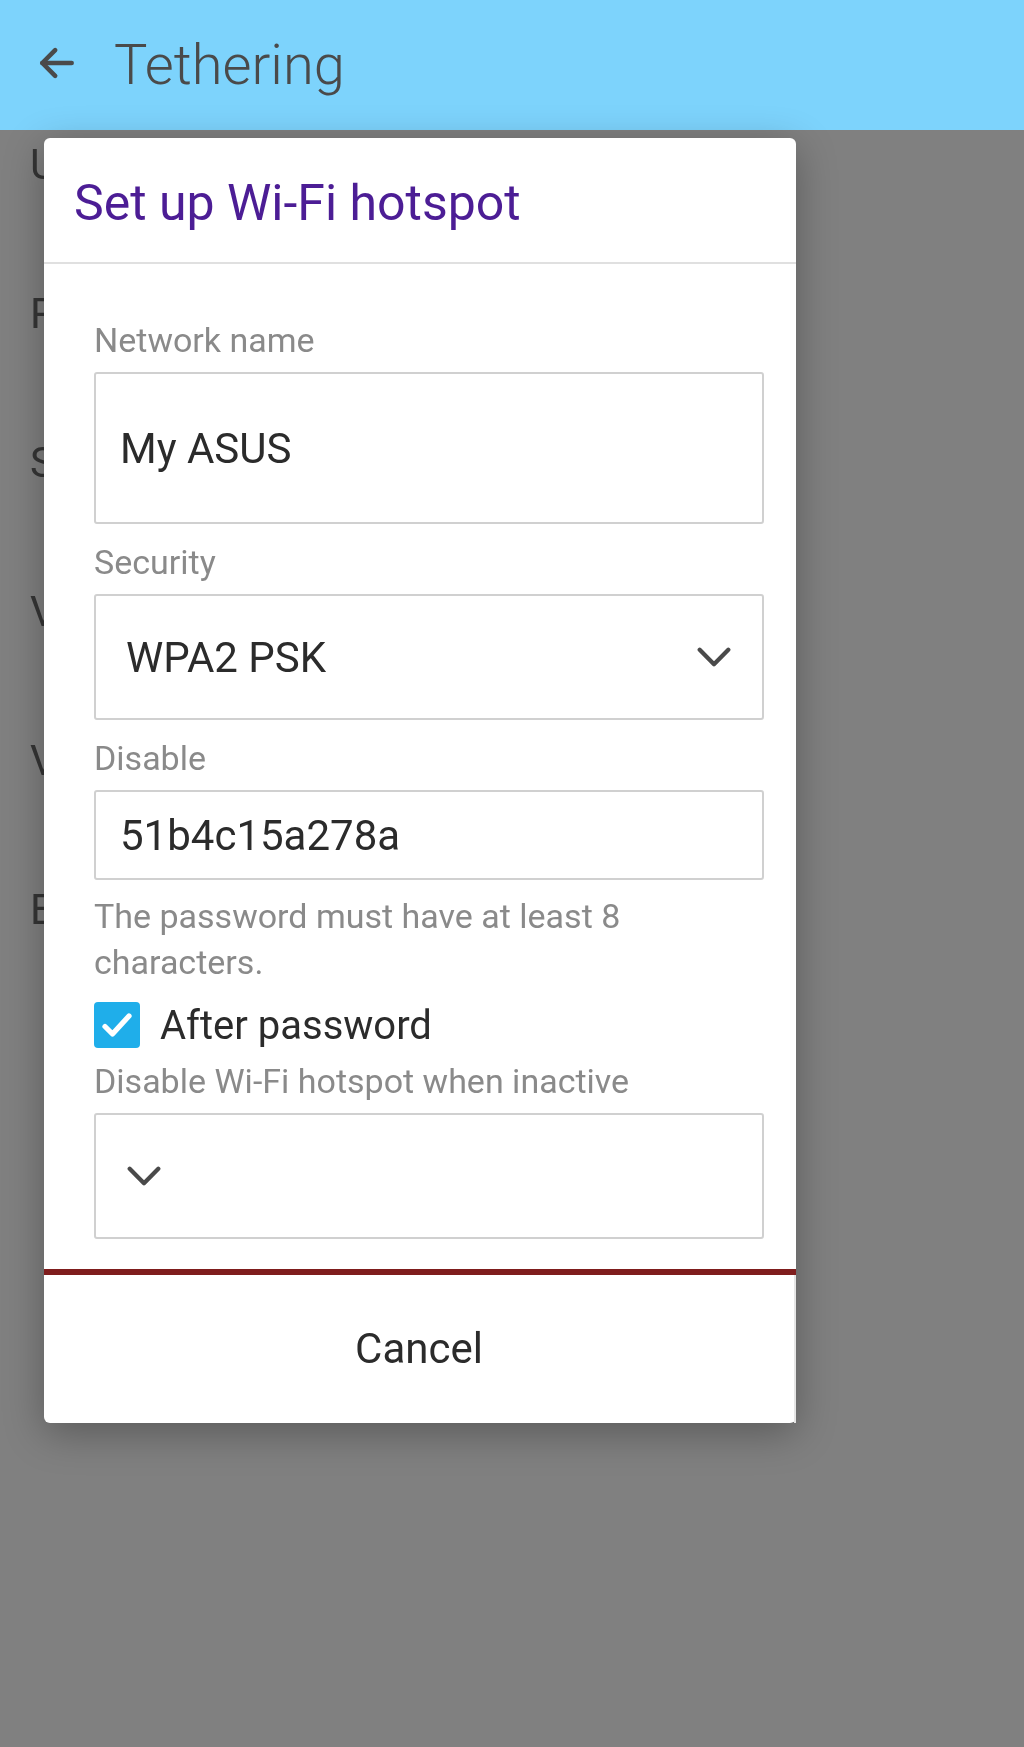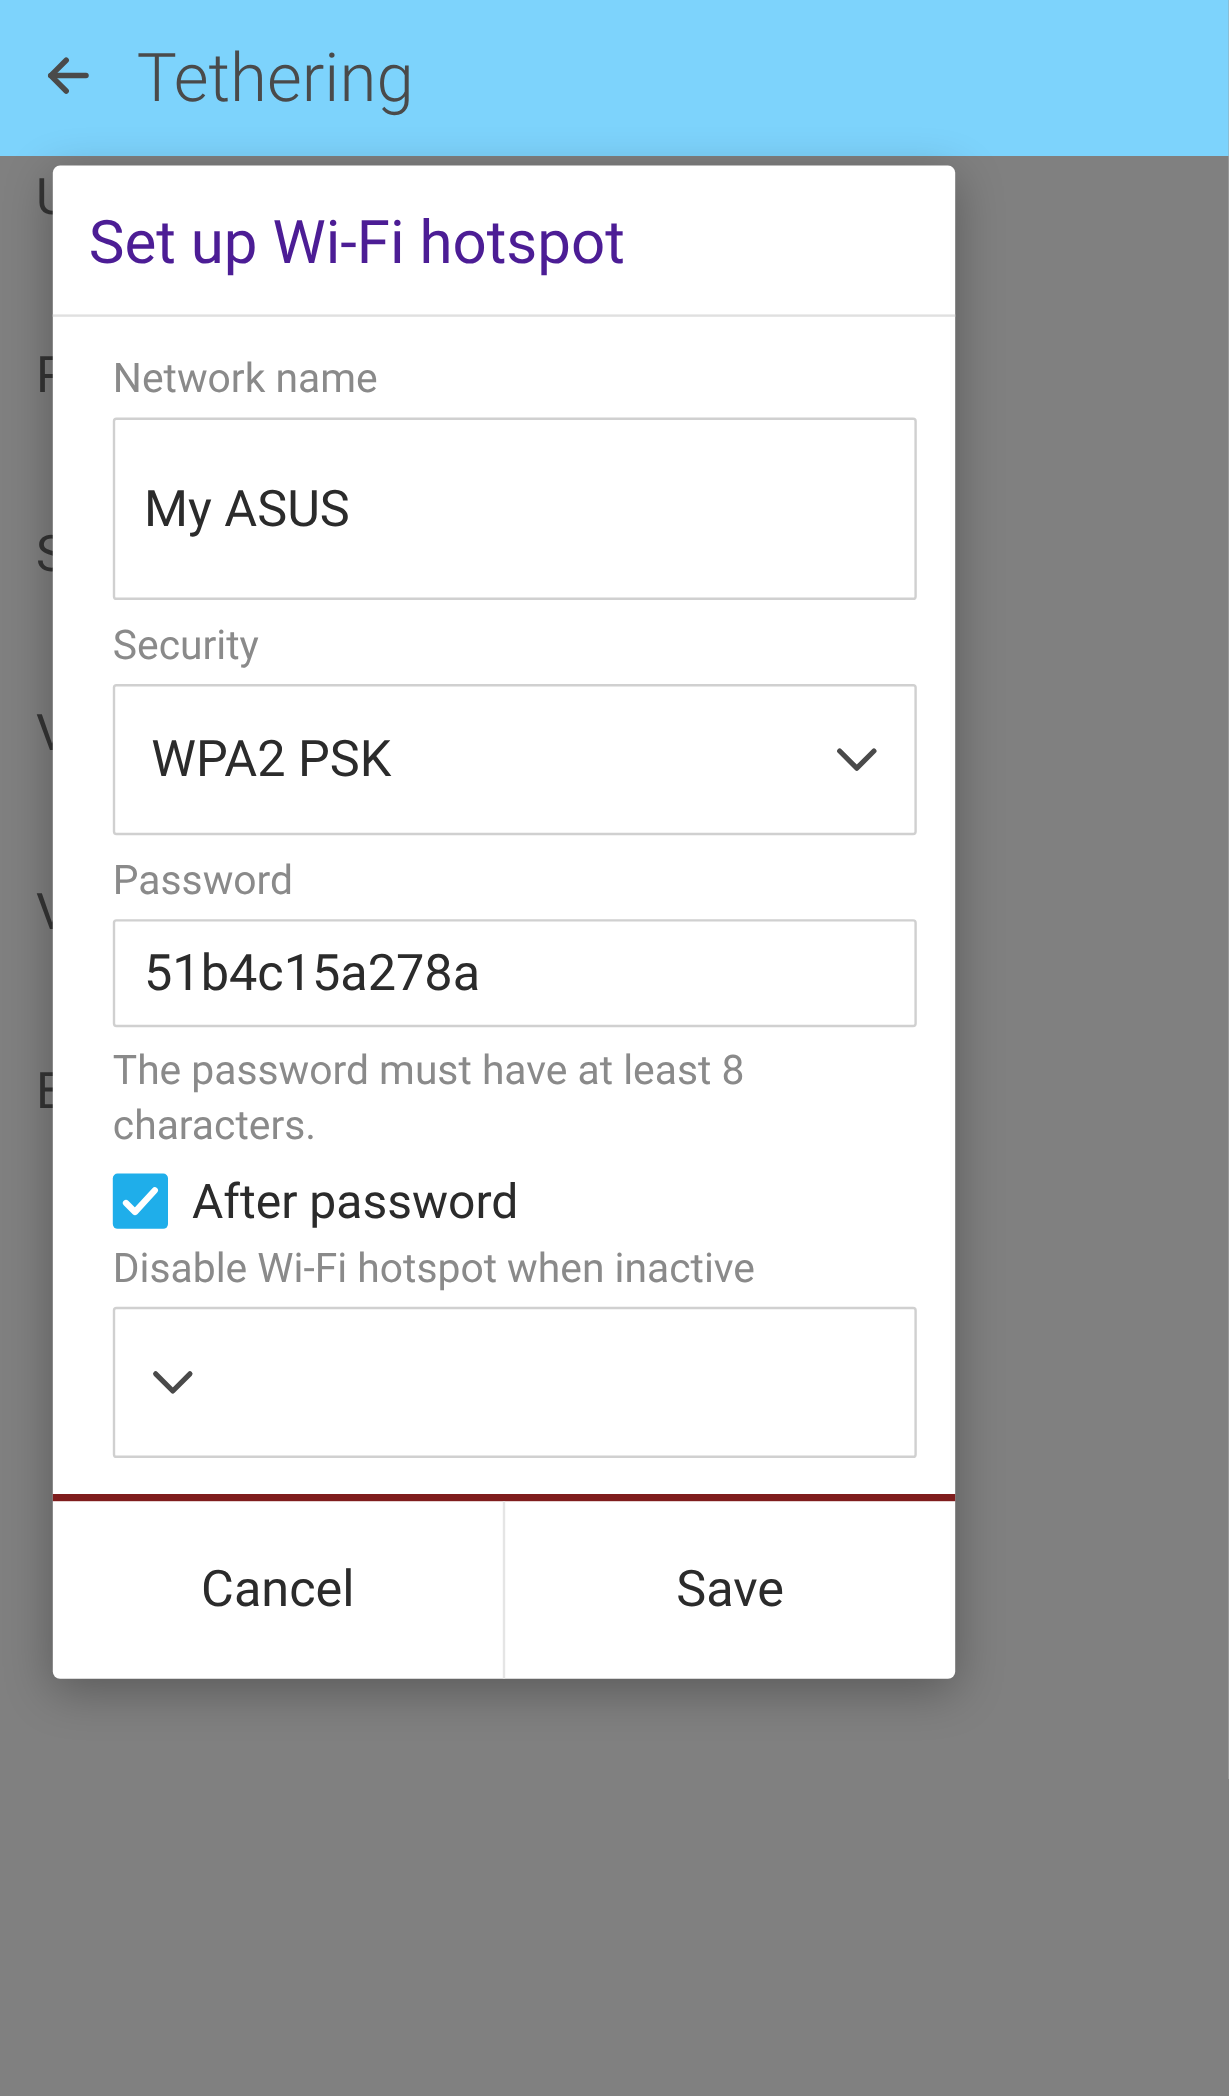--- a/index.html
+++ b/index.html
@@ -57,20 +57,21 @@
     }
     .dialog-title {
       padding: 36px 30px 30px 30px;
       font-size: 50px;
       font-weight: 400;
       color: #4c1d95;
       border-bottom: 2px solid #e0e0e0;
     }
     .dialog-body {
       padding: 14px 32px 30px 50px;
+      margin-top: 24px;
     }
     .field-label {
       font-size: 34px;
       color: #8a8a8a;
       margin-top: 18px;
       margin-bottom: 12px;
     }
     .text-input {
       width: 100%;
       height: 152px;
@@ -179,21 +180,21 @@
     <input type="text" class="text-input" value="My ASUS" style="">
 
     <div class="field-label">Security</div>
     <div class="select-box">
       <span class="select-value">WPA2 PSK</span>
       <svg class="chevron" viewBox="0 0 24 14" fill="none" stroke="#4a4a4a" stroke-width="3" stroke-linecap="round" stroke-linejoin="round">
         <polyline points="2 2 12 12 22 2"></polyline>
       </svg>
     </div>
 
-    <div class="field-label">Password</div>
+    <div class="field-label">Disable</div>
     <input type="text" class="text-input" style="height: 90px;" value="51b4c15a278a">
     <div class="helper-text">The password must have at least 8 characters.</div>
 
     <div class="checkbox-row">
       <div class="checkbox">
         <svg width="36" height="36" viewBox="0 0 24 24" fill="none" stroke="#ffffff" stroke-width="3.5" stroke-linecap="round" stroke-linejoin="round">
           <polyline points="4 13 9 18 20 6"></polyline>
         </svg>
       </div>
       <span class="checkbox-label">After password</span>
@@ -203,15 +204,14 @@
     <div class="select-box">
       <svg class="chevron" viewBox="0 0 24 14" fill="none" stroke="#4a4a4a" stroke-width="3" stroke-linecap="round" stroke-linejoin="round">
         <polyline points="2 2 12 12 22 2"></polyline>
       </svg>
     </div>
 
   </div>
   <div class="dialog-actions">
     <button class="action-btn">Cancel</button>
     <div class="action-divider"></div>
-    <button class="action-btn">Save</button>
   </div>
 </div>
 
 </body></html>

